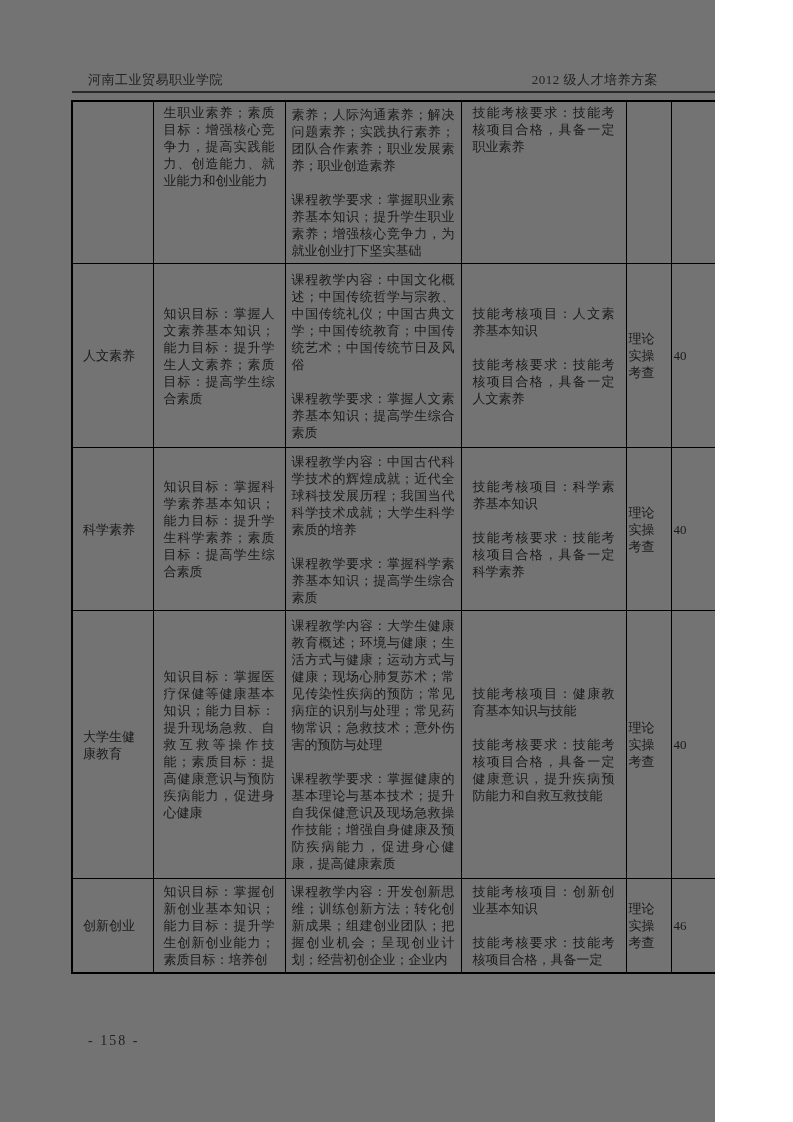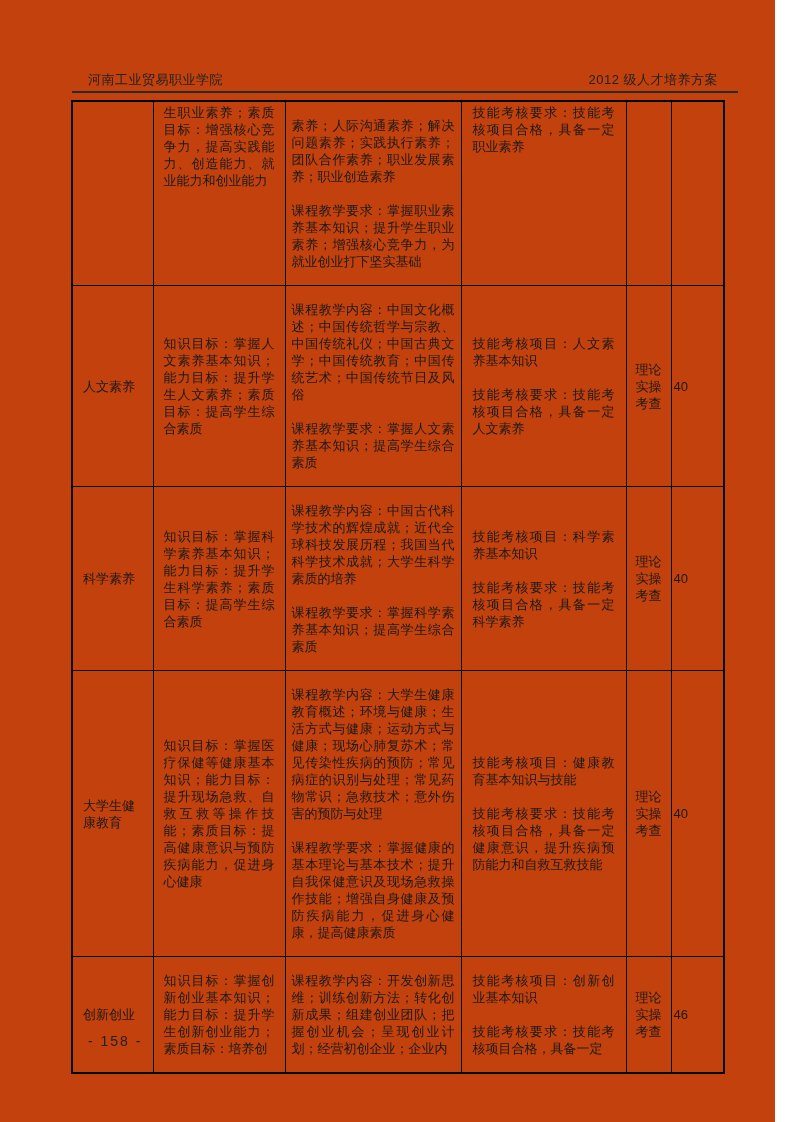--- a/index.html
+++ b/index.html
@@ -1,21 +1,21 @@
 <!DOCTYPE html>
 <html><head>
 <meta charset="utf-8">
 <style>
   html,body{margin:0;padding:0;background:#ffffff;}
   .page{
     position:relative;
-    width:775px;height:1122px;
-    background:#c2410c;
+    width:715px;height:1122px;
+    background:#737373;
     color:#111;
-    font-family:Liberation Sans, sans-serif;
+    font-family:Liberation Serif, serif;
     overflow:hidden;
   }
   .page-header-left{
     position:absolute;left:88px;top:71px;
     font-size:13px;color:#222;letter-spacing:0.5px;
   }
   .page-header-right{
     position:absolute;right:57px;top:71px;
     font-size:13px;color:#222;letter-spacing:0.5px;
   }
@@ -47,23 +47,23 @@
   .course-table td{
     font-size:13px;
     line-height:17px;
     vertical-align:middle;
     white-space:pre-line;
     text-align:justify;
     color:#1a1a1a;
   }
   td.c1{text-align:left;padding:2px 10px;margin-left:28px;}
   td.c2{padding:2px 10px;}
-  td.c3{padding:15px 6px;}
+  td.c3{padding:4px 6px;}
   td.c4{padding:2px 11px;}
-  td.c5{text-align:center;padding:2px 2px;}
+  td.c5{padding:2px 2px;}
   td.c6{text-align:left;padding:2px 2px;}
   tr.cont td{vertical-align:top;}
   .page-footer{
     position:absolute;left:88px;top:1033px;
     font-size:14px;color:#222;letter-spacing:2px;
   }
 </style>
 </head>
 <body>
 

